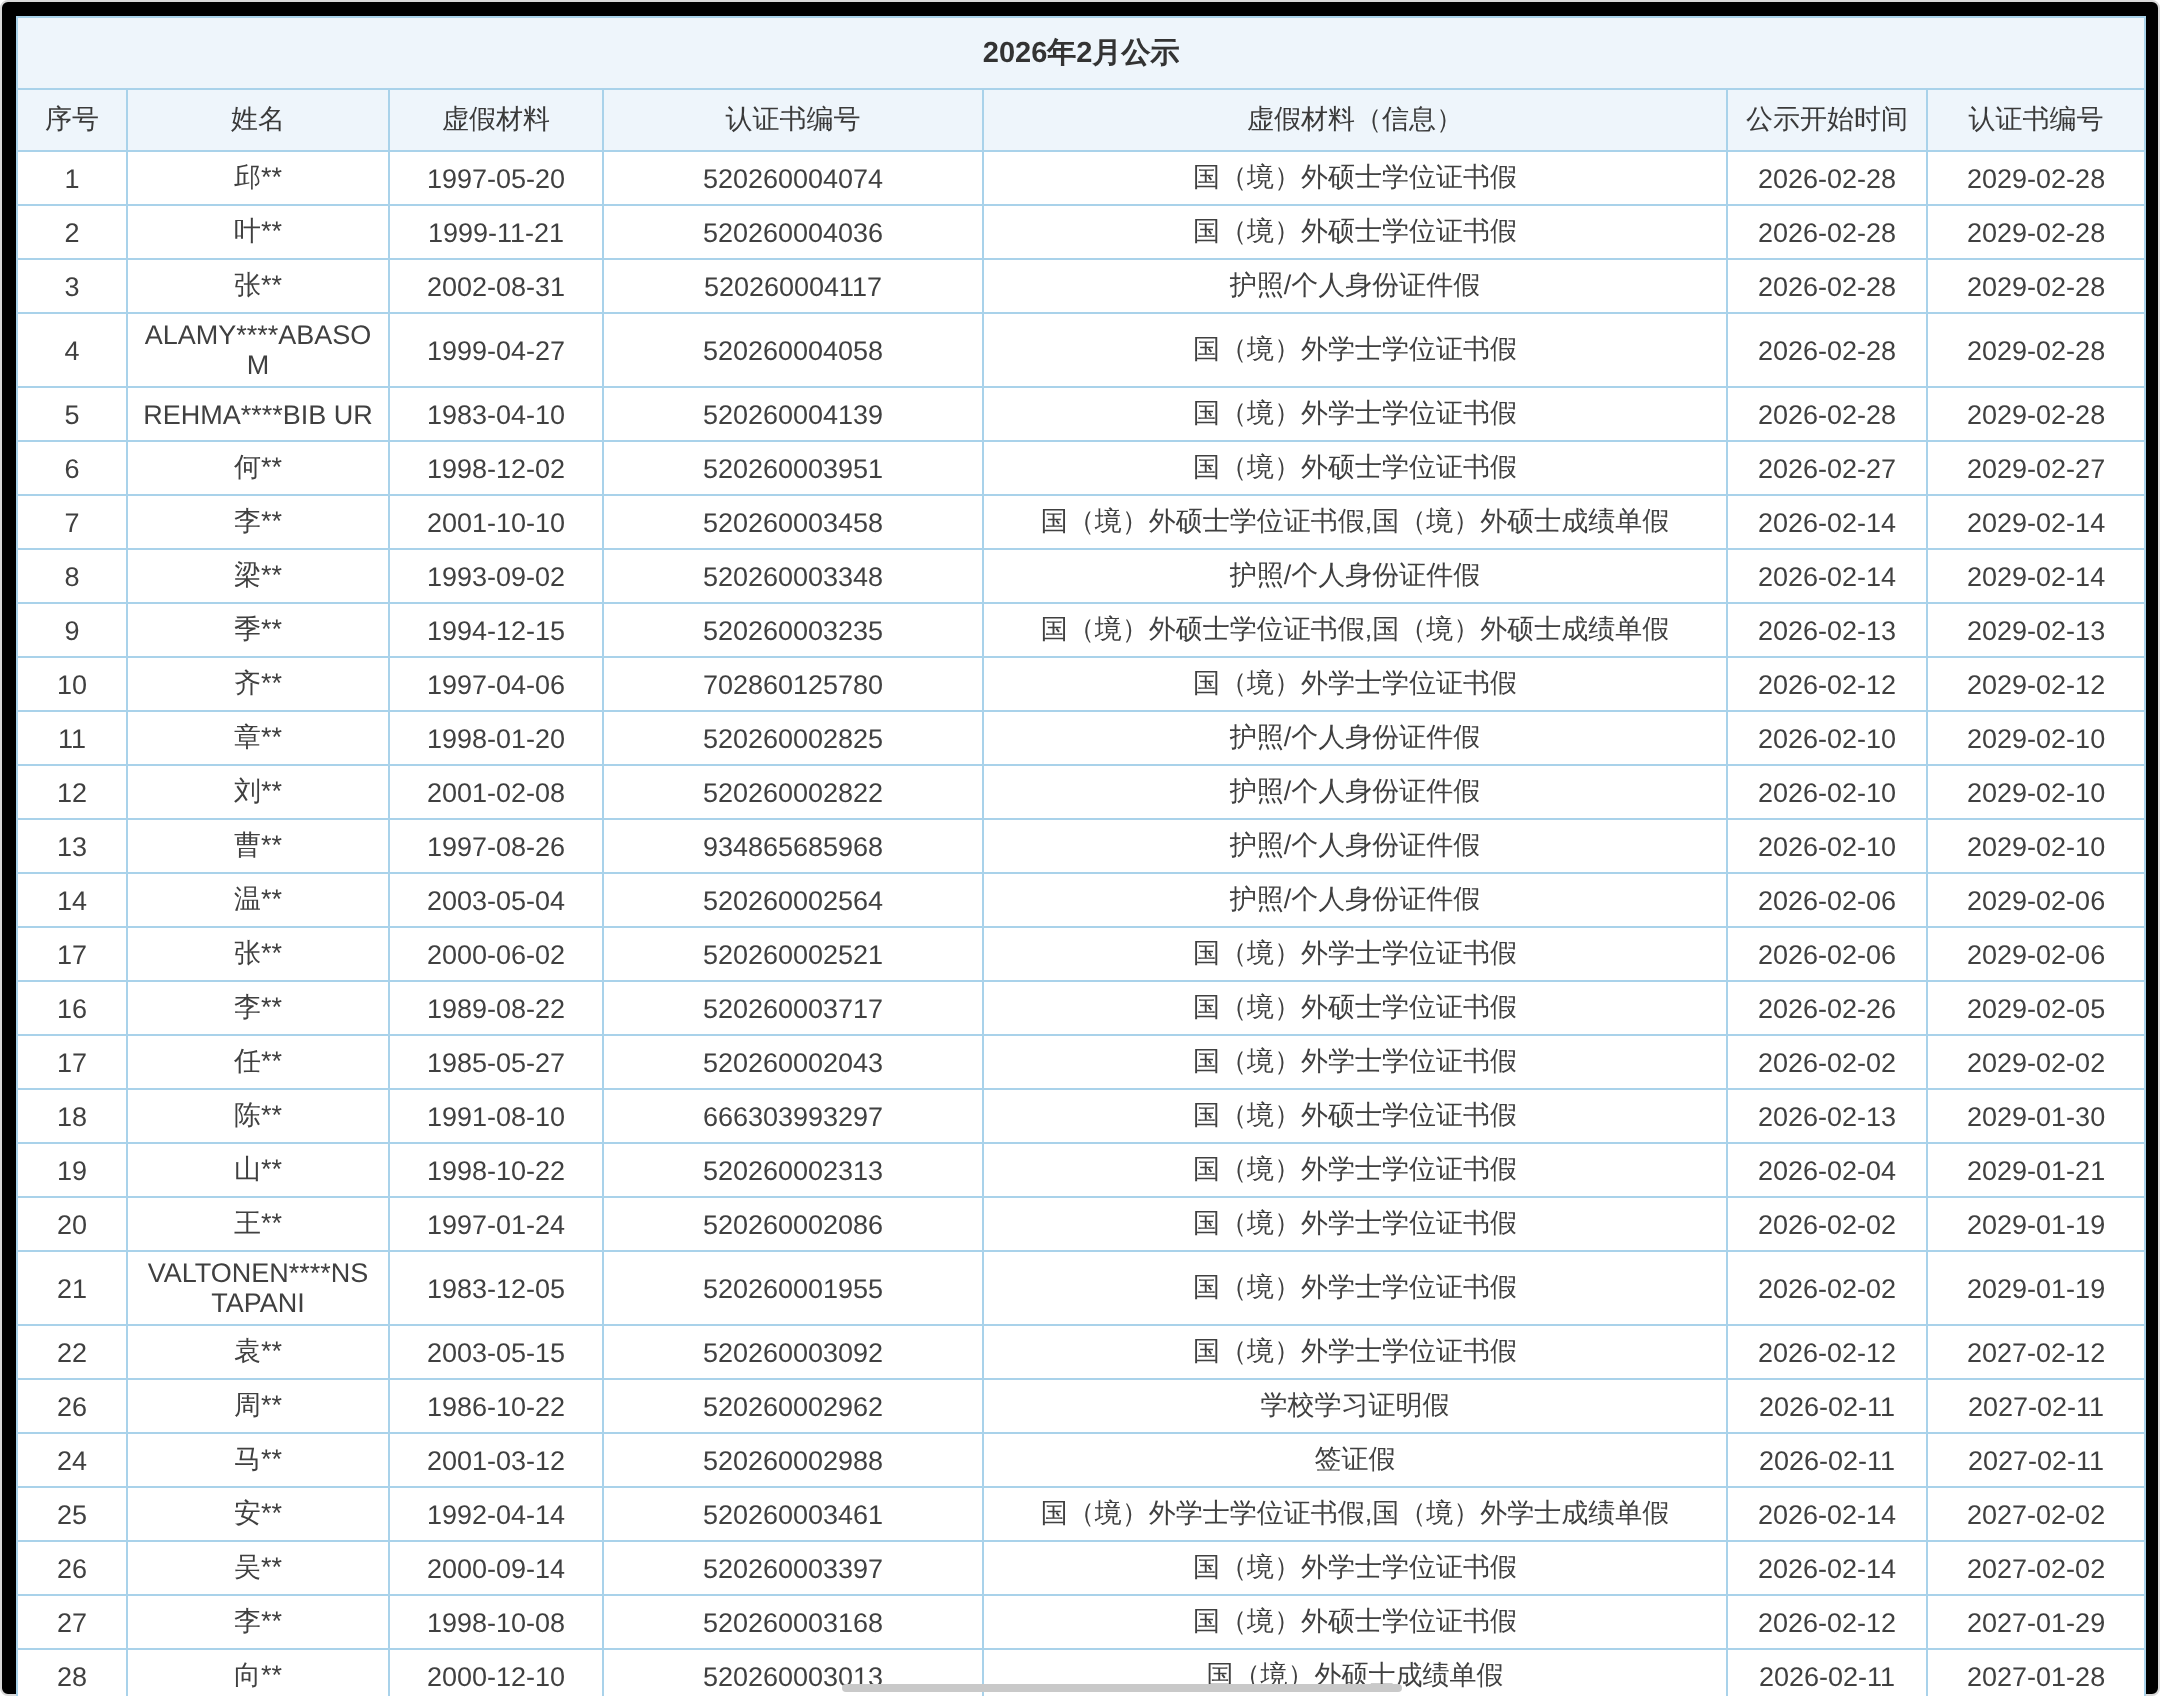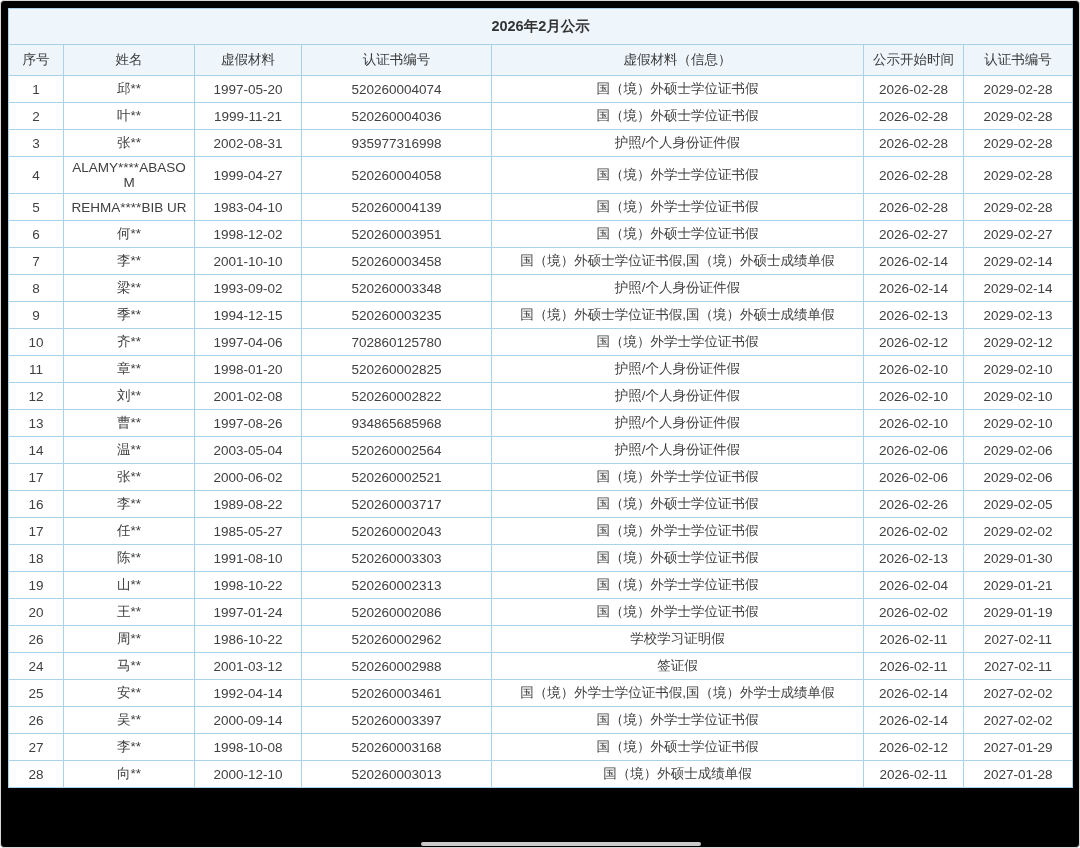--- a/index.html
+++ b/index.html
@@ -83,21 +83,21 @@
           <td>1999-11-21</td>
           <td>520260004036</td>
           <td>国（境）外硕士学位证书假</td>
           <td>2026-02-28</td>
           <td>2029-02-28</td>
         </tr>
         <tr>
           <td>3</td>
           <td>张**</td>
           <td>2002-08-31</td>
-          <td>935977316998</td>
+          <td>520260004117</td>
           <td>护照/个人身份证件假</td>
           <td>2026-02-28</td>
           <td>2029-02-28</td>
         </tr>
         <tr>
           <td>4</td>
           <td>ALAMY****ABASOM</td>
           <td>1999-04-27</td>
           <td>520260004058</td>
           <td>国（境）外学士学位证书假</td>
@@ -218,21 +218,21 @@
           <td>1985-05-27</td>
           <td>520260002043</td>
           <td>国（境）外学士学位证书假</td>
           <td>2026-02-02</td>
           <td>2029-02-02</td>
         </tr>
         <tr>
           <td>18</td>
           <td>陈**</td>
           <td>1991-08-10</td>
-          <td>520260003303</td>
+          <td>666303993297</td>
           <td>国（境）外硕士学位证书假</td>
           <td>2026-02-13</td>
           <td>2029-01-30</td>
         </tr>
         <tr>
           <td>19</td>
           <td>山**</td>
           <td>1998-10-22</td>
           <td>520260002313</td>
           <td>国（境）外学士学位证书假</td>
@@ -240,20 +240,38 @@
           <td>2029-01-21</td>
         </tr>
         <tr>
           <td>20</td>
           <td>王**</td>
           <td>1997-01-24</td>
           <td>520260002086</td>
           <td>国（境）外学士学位证书假</td>
           <td>2026-02-02</td>
           <td>2029-01-19</td>
+        </tr>
+        <tr>
+          <td>21</td>
+          <td>VALTONEN****NS TAPANI</td>
+          <td>1983-12-05</td>
+          <td>520260001955</td>
+          <td>国（境）外学士学位证书假</td>
+          <td>2026-02-02</td>
+          <td>2029-01-19</td>
+        </tr>
+        <tr>
+          <td>22</td>
+          <td>袁**</td>
+          <td>2003-05-15</td>
+          <td>520260003092</td>
+          <td>国（境）外学士学位证书假</td>
+          <td>2026-02-12</td>
+          <td>2027-02-12</td>
         </tr>
         <tr>
           <td>26</td>
           <td>周**</td>
           <td>1986-10-22</td>
           <td>520260002962</td>
           <td>学校学习证明假</td>
           <td>2026-02-11</td>
           <td>2027-02-11</td>
         </tr>

